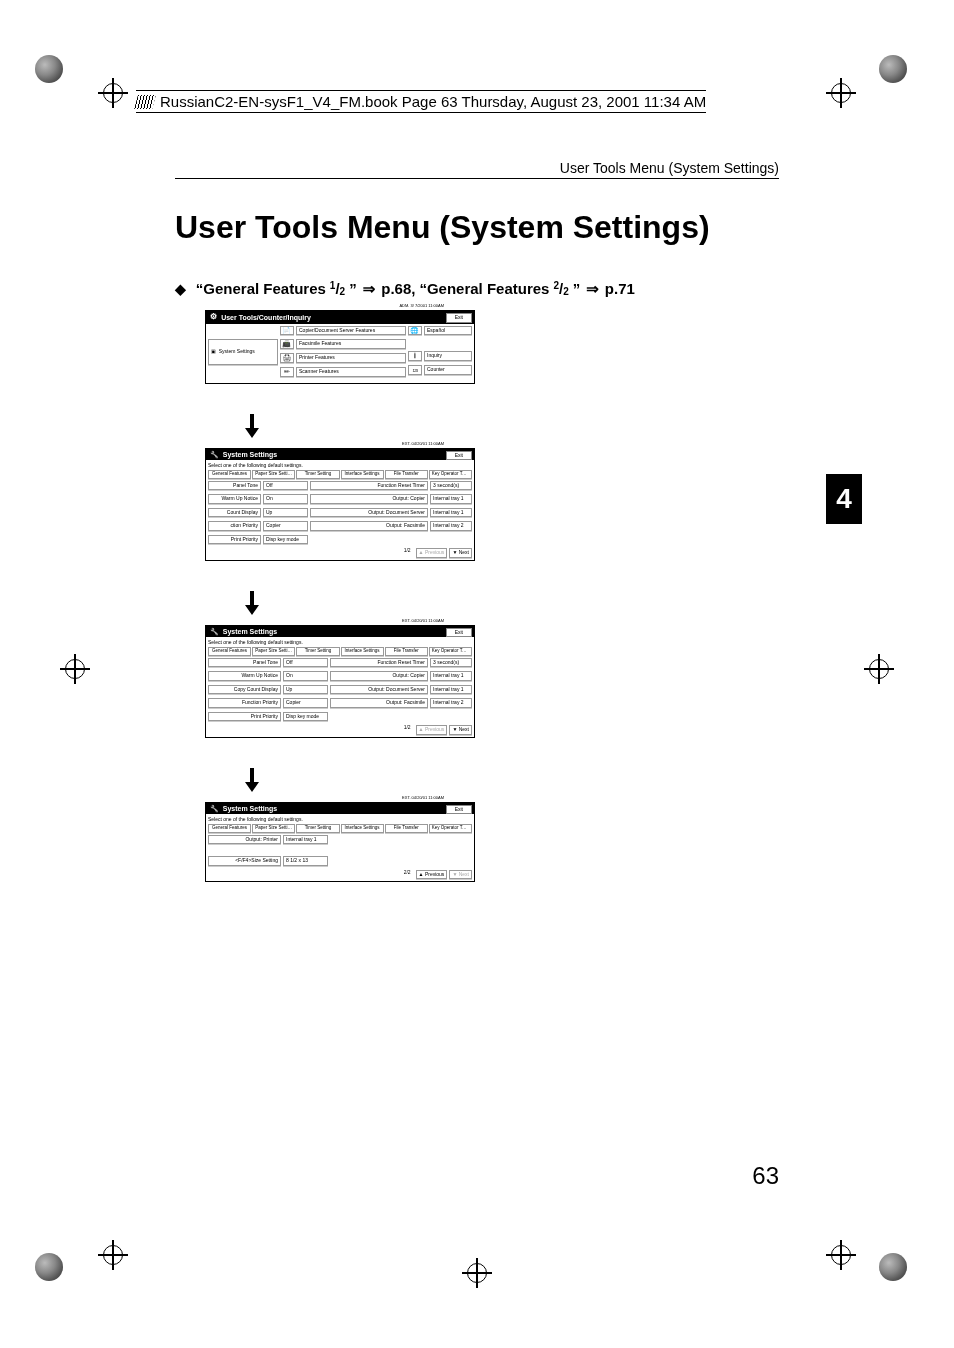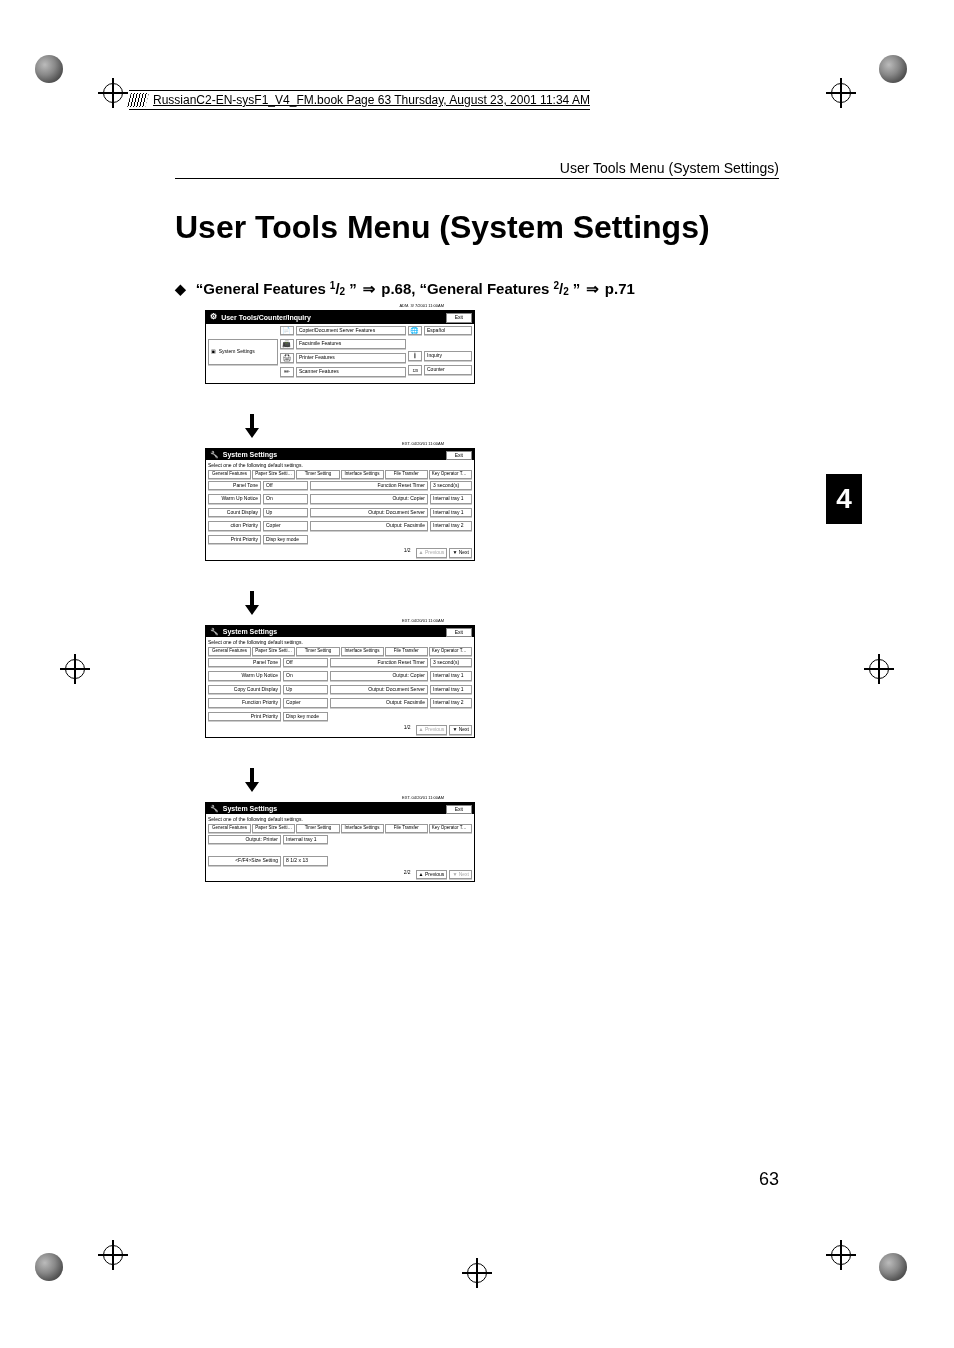--- a/index.html
+++ b/index.html
@@ -20,21 +20,21 @@
   .cross::after  { top: 14px; left: 0; height: 2px; width: 30px; }
   .cross .circ { position: absolute; left: 5px; top: 5px; width: 20px; height: 20px; border: 1px solid #000; border-radius: 50%; }
   .reg-left-top    { position: absolute; left: 98px;  top: 78px; }
   .reg-right-top   { position: absolute; right: 98px; top: 78px; }
   .reg-left-mid    { position: absolute; left: 60px;  top: 654px; }
   .reg-right-mid   { position: absolute; right: 60px; top: 654px; }
   .reg-left-bot    { position: absolute; left: 98px;  bottom: 78px; }
   .reg-right-bot   { position: absolute; right: 98px; bottom: 78px; }
   .reg-center-bot  { position: absolute; left: 462px; bottom: 60px; }
 
-  .book-info { position: absolute; left: 129px; top: 90px; font-size: 12px; color: #000; text-decoration: underline; }
+  .book-info { position: absolute; left: 136px; top: 90px; font-size: 15px; color: #000; }
   .book-info .line { border-top: 1px solid #000; border-bottom: 1px solid #000; padding: 2px 0; display: flex; align-items: center; gap: 6px; }
   .book-info .sheaf { width: 18px; height: 14px; background:
       repeating-linear-gradient(90deg, #000 0 1px, transparent 1px 3px); transform: skewX(-15deg); }
 
   .page { position: absolute; left: 175px; top: 160px; width: 604px; height: 1030px; }
   .running-head { text-align: right; font-size: 14px; border-bottom: 1px solid #000; padding-bottom: 2px; margin-bottom: 30px; }
   .h1 { font-size: 32px; font-weight: 700; margin-bottom: 34px; }
   .xref { font-size: 15px; font-weight: 700; display: flex; align-items: baseline; gap: 4px; margin-bottom: 12px; }
   .xref .dia::before { content: "◆"; margin-right: 6px; font-size: 14px; }
   .xref .frac { display: inline-flex; align-items: baseline; }
@@ -57,21 +57,21 @@
   .grow { flex: 1 1 auto; }
   .subhead { font-size: 5px; padding: 1px 0; }
   .tabs { display: flex; gap: 1px; }
   .tabs .cell { flex: 1 1 0; text-align: center; font-size: 4.5px; }
   .pager { display: flex; justify-content: flex-end; gap: 2px; margin-top: 2px; }
   .pager .pg { font-size: 5px; padding: 0 3px; }
   .darrow { text-align: left; margin: 0 0 6px 40px; }
   .darrow svg { width: 14px; height: 24px; }
 
   .side-tab { position: absolute; right: 92px; top: 474px; width: 36px; height: 50px; background: #000; color: #fff; font-size: 28px; font-weight: 700; display: flex; align-items: center; justify-content: center; }
-  .page-num { position: absolute; right: 0; bottom: 0; font-size: 18px; }
+  .page-num { position: absolute; right: 0; bottom: 0; font-size: 24px; }
 
   .i-info::before { content: "\2139"; font-weight: bold; }
   .i-count::before { content: "123"; font-size: 4px; letter-spacing: -0.5px; }
 </style>
 </head>
 <body>
 
 <div class="corner tl">
     <div class="ring"></div>
   </div>

